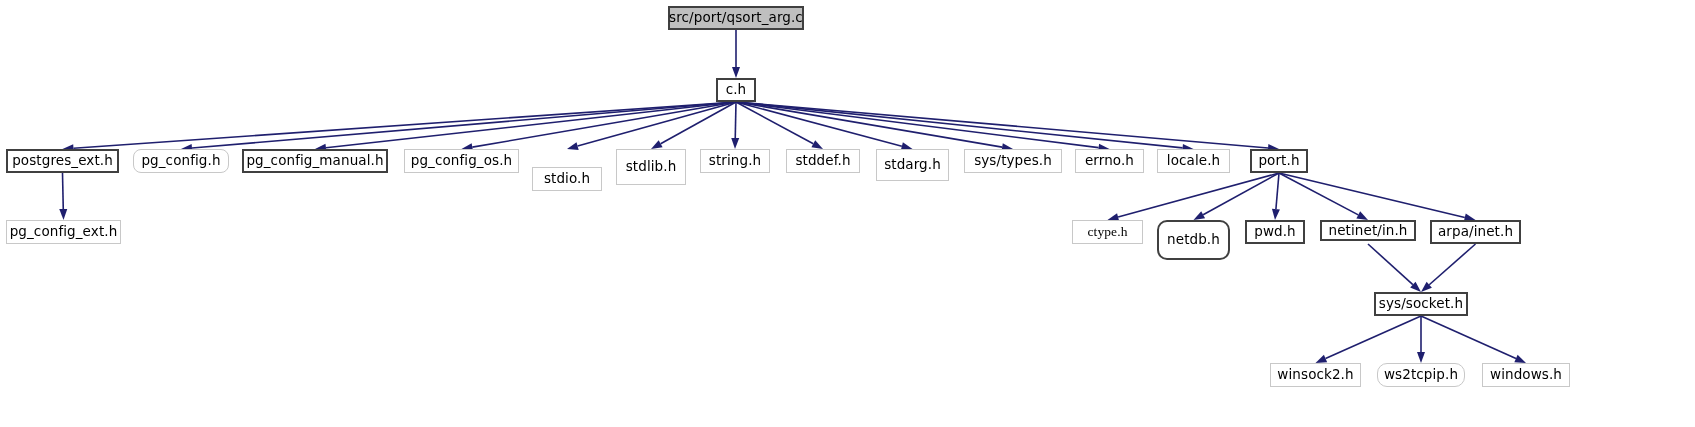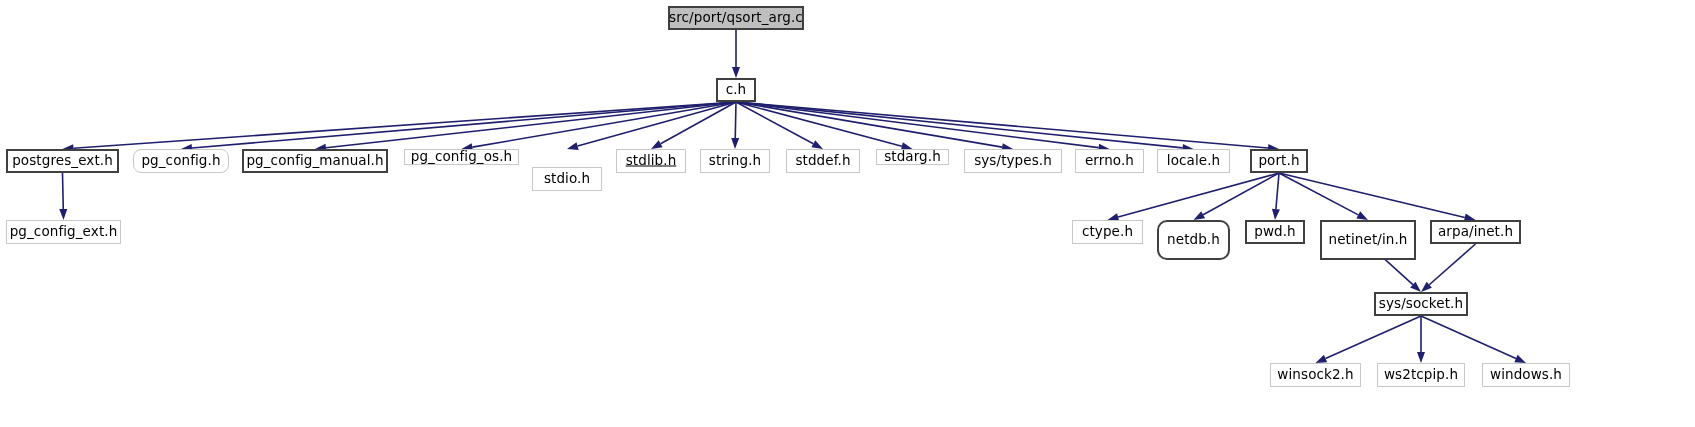--- a/index.html
+++ b/index.html
@@ -123,74 +123,74 @@
       </div>
       <div class="node-box strong" style="left: 6px; top: 149px; width: 113px; height: 24px;">
         <span class="node-label">postgres_ext.h</span>
       </div>
       <div class="node-box" style="left: 133px; top: 149px; width: 96px; height: 24px; border-radius: 8px;">
         <span class="node-label">pg_config.h</span>
       </div>
       <div class="node-box strong" style="left: 242px; top: 149px; width: 146px; height: 24px;">
         <span class="node-label">pg_config_manual.h</span>
       </div>
-      <div class="node-box" style="left: 404px; top: 149px; width: 115px; height: 16px;">
+      <div class="node-box" style="left: 404px; top: 149px; width: 115px; height: 24px;">
         <span class="node-label">pg_config_os.h</span>
       </div>
       <div class="node-box" style="left: 532px; top: 167px; width: 70px; height: 24px;">
         <span class="node-label">stdio.h</span>
       </div>
-      <div class="node-box" style="left: 616px; top: 149px; width: 70px; height: 24px; text-decoration: underline;">
+      <div class="node-box" style="left: 616px; top: 149px; width: 70px; height: 36px;">
         <span class="node-label">stdlib.h</span>
       </div>
       <div class="node-box" style="left: 700px; top: 149px; width: 70px; height: 24px;">
         <span class="node-label">string.h</span>
       </div>
       <div class="node-box" style="left: 786px; top: 149px; width: 74px; height: 24px;">
         <span class="node-label">stddef.h</span>
       </div>
-      <div class="node-box" style="left: 876px; top: 149px; width: 73px; height: 16px;">
+      <div class="node-box" style="left: 876px; top: 149px; width: 73px; height: 32px;">
         <span class="node-label">stdarg.h</span>
       </div>
       <div class="node-box" style="left: 964px; top: 149px; width: 98px; height: 24px;">
         <span class="node-label">sys/types.h</span>
       </div>
       <div class="node-box" style="left: 1075px; top: 149px; width: 69px; height: 24px; text-align: center;">
         <span class="node-label">errno.h</span>
       </div>
       <div class="node-box" style="left: 1157px; top: 149px; width: 73px; height: 24px;">
         <span class="node-label">locale.h</span>
       </div>
       <div class="node-box strong" style="left: 1250px; top: 149px; width: 58px; height: 24px;">
         <span class="node-label">port.h</span>
       </div>
       <div class="node-box" style="left: 6px; top: 220px; width: 115px; height: 24px;">
         <span class="node-label">pg_config_ext.h</span>
       </div>
-      <div class="node-box" style="left: 1072px; top: 220px; width: 71px; height: 24px;">
+      <div class="node-box" style="left: 1072px; top: 220px; width: 71px; height: 24px; font-family: Liberation Serif, serif;">
         <span class="node-label">ctype.h</span>
       </div>
       <div class="node-box strong" style="left: 1157px; top: 220px; width: 73px; height: 40px; border-radius: 10px;">
         <span class="node-label">netdb.h</span>
       </div>
       <div class="node-box strong" style="left: 1245px; top: 220px; width: 60px; height: 24px;">
         <span class="node-label">pwd.h</span>
       </div>
-      <div class="node-box strong" style="left: 1320px; top: 220px; width: 96px; height: 40px;">
+      <div class="node-box strong" style="left: 1320px; top: 220px; width: 96px; height: 21px;">
         <span class="node-label">netinet/in.h</span>
       </div>
       <div class="node-box strong" style="left: 1430px; top: 220px; width: 91px; height: 24px;">
         <span class="node-label">arpa/inet.h</span>
       </div>
       <div class="node-box strong" style="left: 1374px; top: 292px; width: 94px; height: 24px;">
         <span class="node-label">sys/socket.h</span>
       </div>
       <div class="node-box" style="left: 1270px; top: 363px; width: 91px; height: 24px;">
         <span class="node-label">winsock2.h</span>
       </div>
-      <div class="node-box" style="left: 1377px; top: 363px; width: 88px; height: 24px;">
+      <div class="node-box" style="left: 1377px; top: 363px; width: 88px; height: 24px; border-radius: 10px;">
         <span class="node-label">ws2tcpip.h</span>
       </div>
       <div class="node-box" style="left: 1482px; top: 363px; width: 88px; height: 24px;">
         <span class="node-label">windows.h</span>
       </div>
     </div>
 </div>
 
 </body></html>

